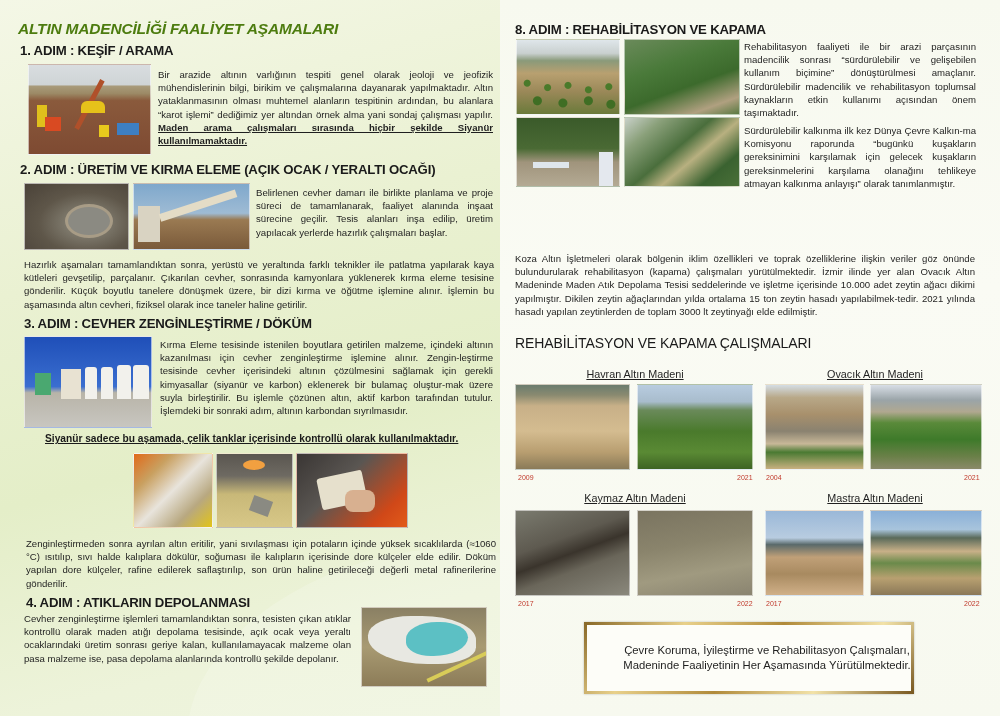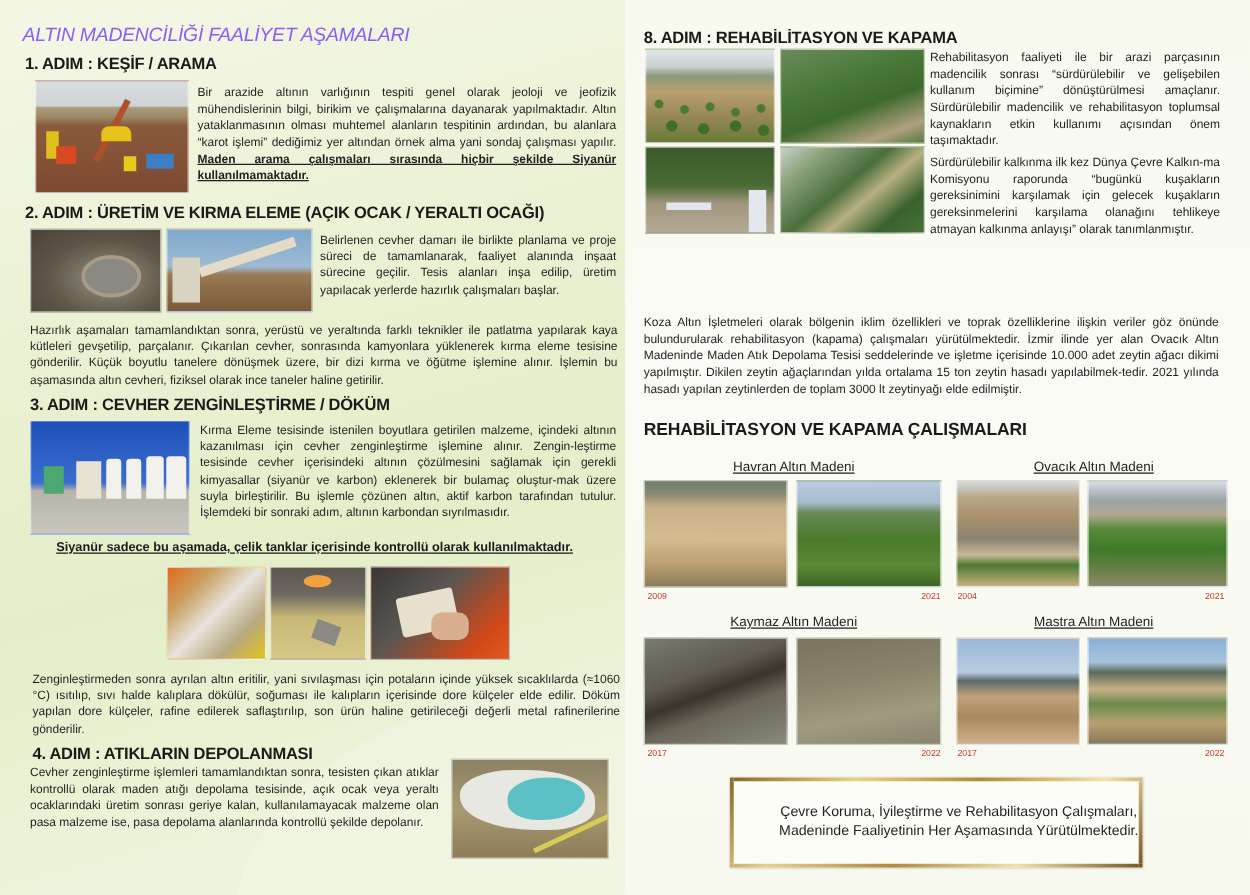--- a/index.html
+++ b/index.html
@@ -18,30 +18,30 @@
   .left-bg::after {
     content: ""; position: absolute; left: 180px; top: 560px; width: 420px; height: 260px;
     border-radius: 50%; background: rgba(255,255,255,0.18); transform: rotate(-20deg);
   }
   .right-bg {
     position: absolute; left: 500px; top: 0; width: 500px; height: 716px;
     background: linear-gradient(180deg, #f7f9ef 0%, #fafbf4 40%, #f7f9ef 100%);
   }
   .abs { position: absolute; }
   .main-title {
-    font-weight: normal; font-style: italic; font-size: 15.5px; color: #8b5cf6; letter-spacing: -0.2px;
+    font-weight: bold; font-style: italic; font-size: 15.5px; color: #4d7c0f; letter-spacing: -0.2px;
   }
   .step-title { font-weight: bold; font-size: 13.2px; color: #1a1a1a; letter-spacing: -0.2px; white-space: nowrap; }
   .para { font-size: 9.6px; line-height: 13.2px; color: #1f1f1f; text-align: justify; }
   .para b.u { font-weight: bold; text-decoration: underline; }
   .note { font-size: 10.2px; font-weight: bold; text-decoration: underline; color: #1a1a1a; white-space: nowrap; }
   .photo { position: absolute; border: 1px solid rgba(255,255,255,0.6); overflow: hidden; }
   .mine-title { font-size: 10.8px; text-decoration: underline; color: #1f1f1f; white-space: nowrap; text-align: center; }
   .year { font-size: 7px; color: #c0392b; }
-  .section-title { font-weight: bold; font-size: 14px; color: #1a1a1a; letter-spacing: -0.1px; white-space: nowrap; text-align: right; }
+  .section-title { font-weight: normal; font-size: 14px; color: #1a1a1a; letter-spacing: -0.1px; white-space: nowrap; text-align: right; }
   .frame {
     position: absolute; left: 584px; top: 622px; width: 330px; height: 72px;
     background: #fdfdf8;
     border: 3px solid;
     border-image: linear-gradient(135deg, #8a6a2a, #e8d08a, #b08a3a, #f2e2a8, #7a5a22) 1;
     box-shadow: 0 0 2px rgba(0,0,0,0.25);
     display: flex; align-items: center; justify-content: center; text-align: center;
   }
   .frame-text { font-size: 11.3px; line-height: 15px; color: #1f1f1f; margin-left: 36px; }
 </style>

